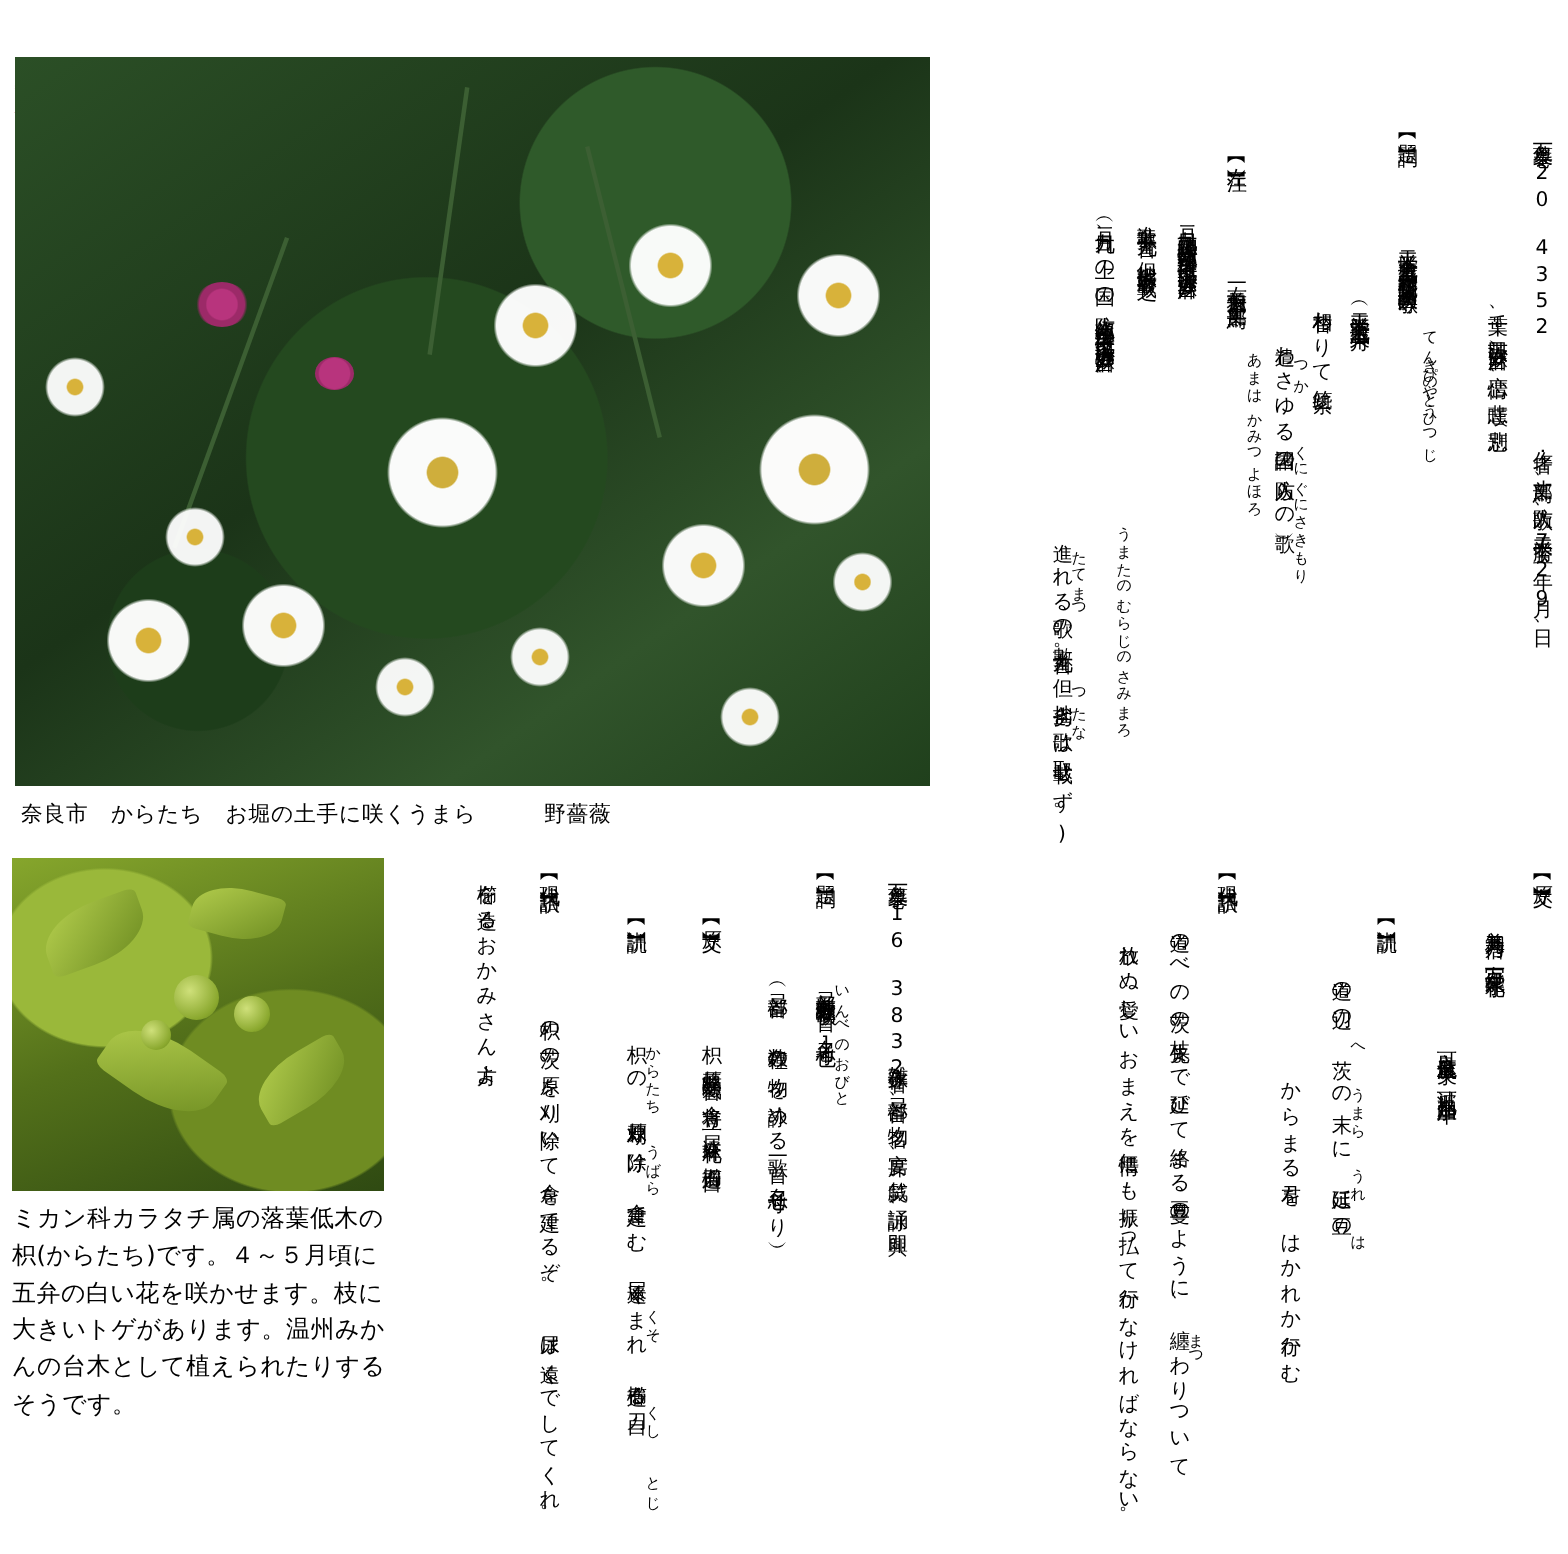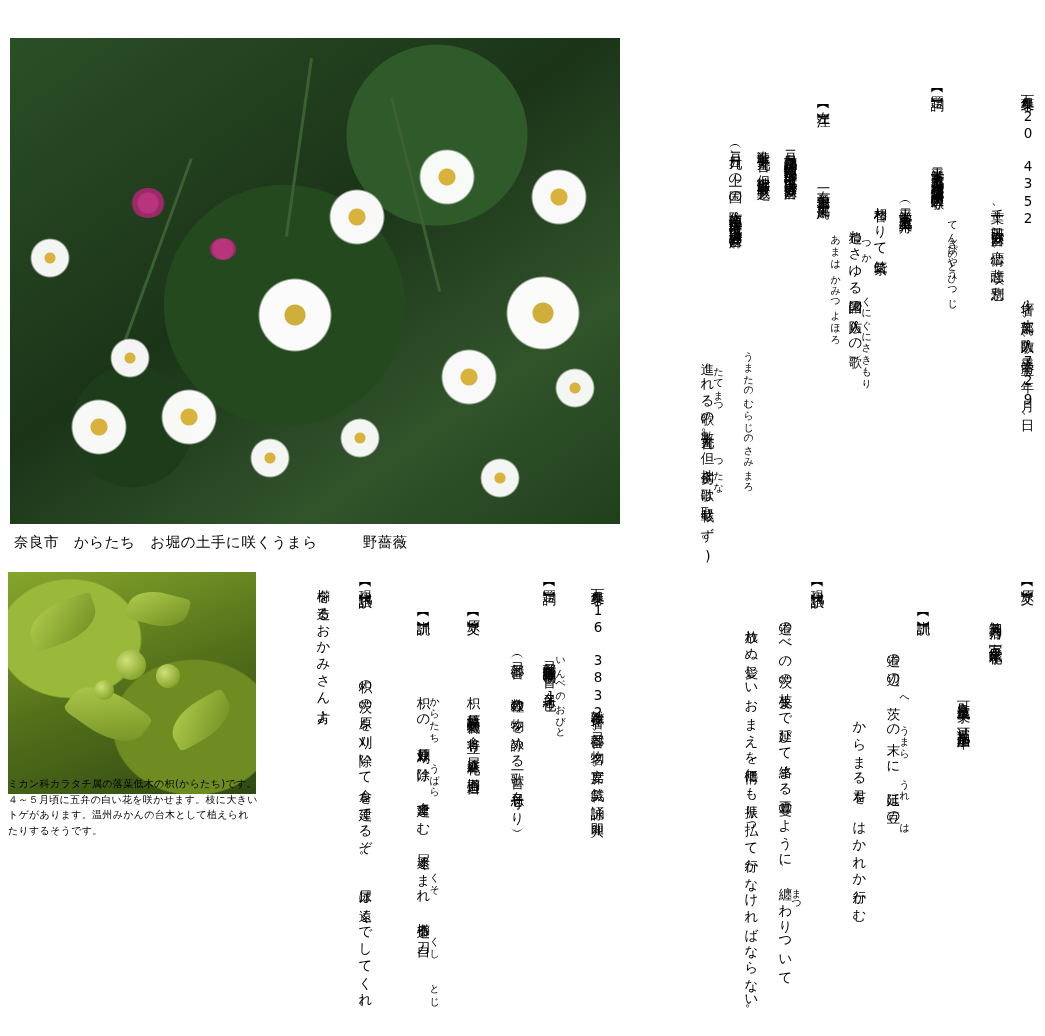--- a/index.html
+++ b/index.html
@@ -111,23 +111,23 @@
   }
   .fruit {
     position: absolute;
     border-radius: 50%;
     background: radial-gradient(circle at 35% 35%, #cfe07a, #8aa82e 70%, #63801d 100%);
   }
   
   .caption2 {
     position: absolute;
     left: 8px;
-    top: 776px;
+    top: 800px;
     width: 250px;
-    font-size: 10px;
+    font-size: 16px;
     line-height: 1.55;
     letter-spacing: 0.3px;
   }
   
   .vtext {
     position: absolute;
     writing-mode: vertical-rl;
     text-orientation: upright;
     font-family: "DejaVu Sans", "Liberation Sans", sans-serif;
     font-size: 13.5px;

